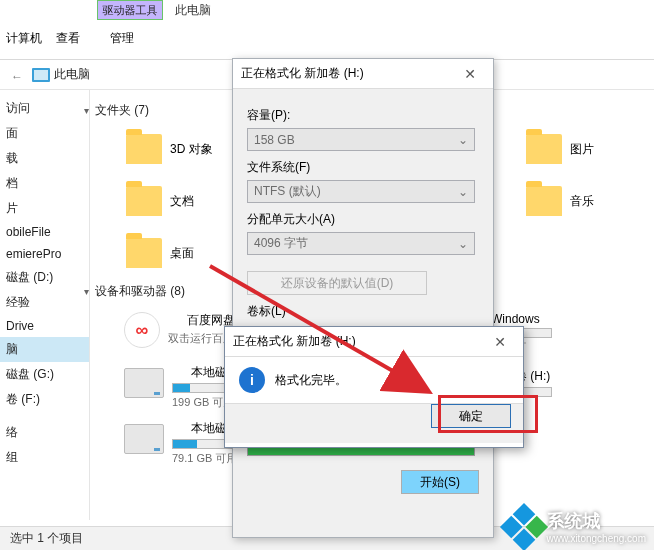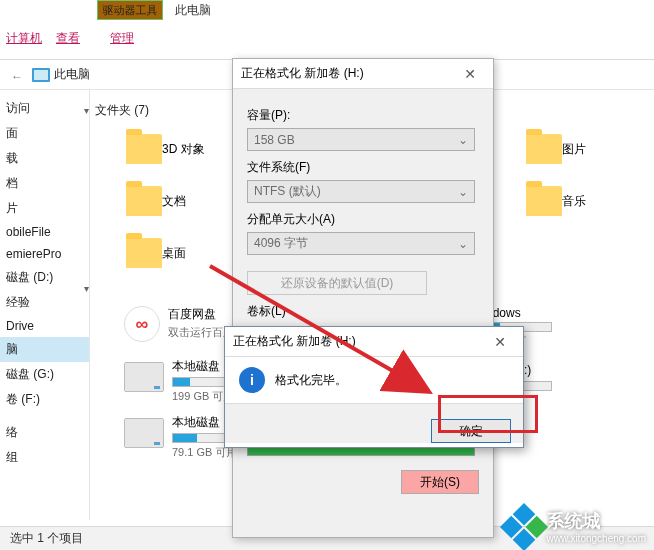--- a/index.html
+++ b/index.html
@@ -15,31 +15,31 @@
   }
 
   
   .ribbon {
     position: absolute; top: 0; left: 0; right: 0; height: 60px;
     background: #fff;
     border-bottom: 1px solid #d9d9d9;
   }
   .ribbon .tab-group {
     position: absolute; top: 0; left: 97px;
-    background: #a16207; border: 1px solid #6ac36a;
+    background: #c4b5fd; border: 1px solid #6ac36a;
     width: 66px; height: 20px; text-align: center; line-height: 18px;
     font-size: 11px; color: #222;
   }
   .ribbon .tab-context {
     position: absolute; top: 0; left: 175px; height: 20px;
     line-height: 20px; font-size: 12px; color: #333;
   }
   .ribbon .cmd {
     position: absolute; top: 30px;
-    font-size: 12px; color: #be185d; text-decoration: underline;
+    font-size: 12px; color: #000000;
   }
   .cmd1 { left: 6px; }
   .cmd2 { left: 56px; }
   .cmd3 { left: 110px; }
 
   
   .breadcrumb-bar {
     position: absolute; top: 60px; left: 0; right: 0; height: 30px;
     background: #fff; border-bottom: 1px solid #e5e5e5;
     display: flex; align-items: center; padding: 0 6px; gap: 4px;
@@ -78,21 +78,21 @@
     padding: 6px 10px;
     overflow: hidden;
   }
   .section-head {
     display: flex; align-items: center; gap: 6px; margin: 6px 0 8px 0;
     color: #222;
   }
   .chev { color: #666; font-size: 10px; }
   .item-grid { display: flex; flex-wrap: wrap; }
   .fs-item {
-    display: flex; align-items: center; 
+    display: flex; align-items: center; gap: 8px;
     width: 150px; height: 44px; padding: 2px;
   }
   .fs-item-right { position: absolute; right: 20px; width: 100px; }
   .folder-icon {
     width: 36px; height: 30px; background: #ffd76b;
     border-radius: 2px 2px 0 0; position: relative;
   }
   .folder-icon::before {
     content: ""; position: absolute; top: -5px; left: 0;
     width: 16px; height: 6px; background: #ffcc4d; border-radius: 2px 2px 0 0;
@@ -108,21 +108,21 @@
   }
   .drive-icon::after {
     content: ""; position: absolute; bottom: 2px; right: 3px;
     width: 6px; height: 3px; background: #5aa0d0;
   }
   .drive-icon.win {
     background: linear-gradient(#59b0e6,#2f8fd1);
     border-color: #2f8fd1;
   }
   .drive-info { display: flex; flex-direction: column; gap: 2px; }
-  .drive-title { font-size: 12px; }
+  .drive-title { font-size: 12px; margin-left: 19px; }
   .drive-sub { font-size: 11px; color: #6a6a6a; }
   .drive-bar {
     width: 120px; height: 10px; border: 1px solid #b9b9b9; background: #eee;
     position: relative;
   }
   .drive-bar .fill { position: absolute; top: 0; left: 0; bottom: 0; background: #27a3dd; }
   .drive-right { position: absolute; right: 10px; }
 
   .baidu-icon {
     width: 36px; height: 36px; border-radius: 50%; background: #fff;
@@ -168,41 +168,41 @@
     border: 1px solid #a0a0a0; background: #e8e8e8;
   }
   .fmt-progress .pfill {
     height: 100%; background: #2fb24a;
   }
   .fmt-actions {
     margin-top: 14px; display:flex; justify-content:flex-end; gap: 10px;
   }
   .fmt-actions button {
     width: 78px; height: 24px; font-size: 12px;
-    background: #fca5a5; border: 1px solid #adadad;
+    background: #7dd3fc; border: 1px solid #adadad;
   }
 
   
   .msg-dialog {
     position: absolute; top: 326px; left: 224px; width: 300px; height: 122px;
     background: #fff; border: 1px solid #7a8aa0;
     box-shadow: 3px 3px 10px rgba(0,0,0,.35);
   }
   .msg-dialog .dlg-title { background:#fff; }
   .msg-body {
     display:flex; align-items:center; gap: 10px; padding: 10px 14px;
   }
   .info-icon {
     width: 26px; height: 26px; border-radius: 50%; background: #1e73d0;
     color:#fff; display:flex; align-items:center; justify-content:center;
     font-weight: bold; font-size: 14px;
   }
   .msg-foot {
     background:#f0f0f0; border-top:1px solid #dcdcdc; height: 40px;
-    display:flex; align-items:flex-end; justify-content:flex-end; padding-right:12px;
+    display:flex; align-items:flex-start; justify-content:flex-end; padding-right:12px;
   }
   .ok-btn {
     width: 80px; height: 24px; background:#e8e8e8;
     border: 1px solid #2b6fb4; font-size: 12px;
   }
   .highlight-box {
     position:absolute; border: 3px solid #d9292e;
     top: 395px; left: 438px; width: 100px; height: 38px;
     pointer-events:none;
   }
@@ -286,20 +286,21 @@
       <span class="fs-label">图片</span>
     </div>
     <div class="fs-item fs-item-right" style="top:52px;">
       <div class="folder-icon"></div>
       <span class="fs-label">音乐</span>
     </div>
   </div>
 
   <div class="section-head">
     <span class="chev">▾</span>
+    <span>设备和驱动器 (8)</span>
   </div>
 
   <div style="position:relative; height:180px;">
 
     <div class="drive-item" style="position:absolute; top:0; left:40px;">
       <div class="baidu-icon">∞</div>
       <div class="drive-info">
         <span class="drive-title">百度网盘</span>
         <span class="drive-sub">双击运行百度</span>
       </div>

